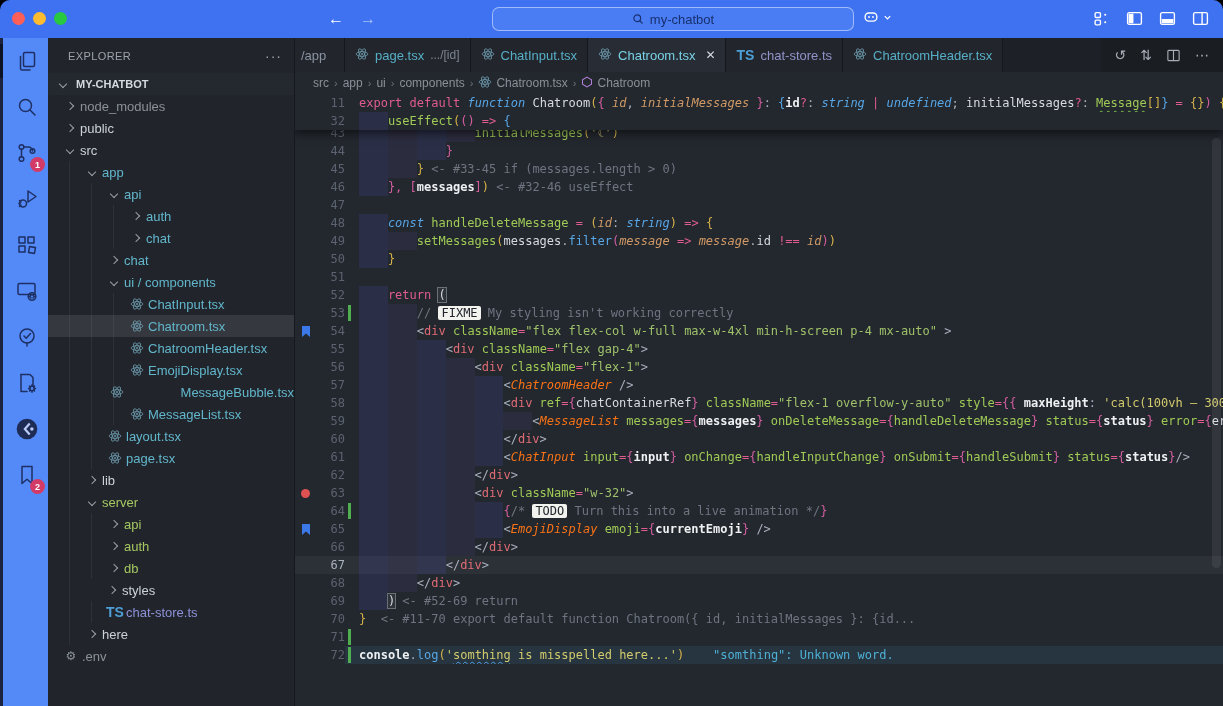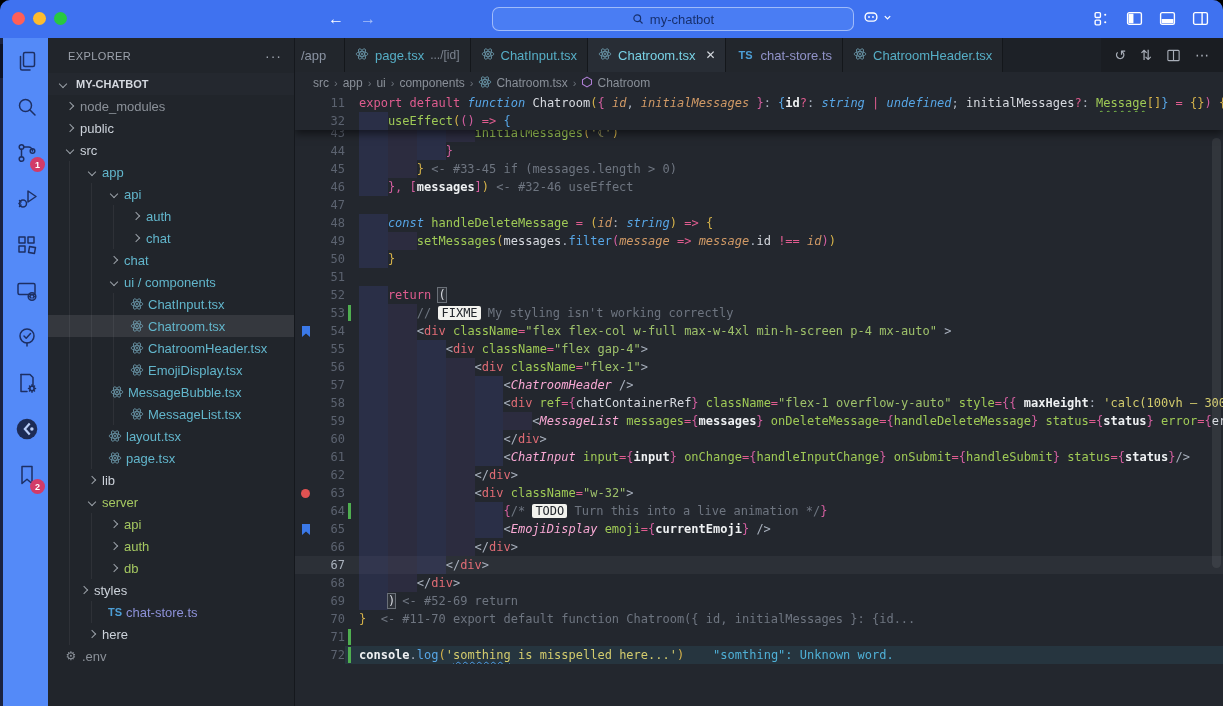--- a/index.html
+++ b/index.html
@@ -47,21 +47,21 @@
                  padding-left:7px; background:#24282f; cursor:pointer; }
   .section-row .chev { margin-right:5px; }
   .tree { position:absolute; top:57px; bottom:0; left:0; right:0; font-size:13px; }
   .trow { position:relative; height:22px; display:flex; align-items:center; cursor:pointer; white-space:nowrap; }
   .trow.selected { background:rgba(255,255,255,.09); }
   .guide { position:absolute; top:0; bottom:0; width:1px; background:rgba(255,255,255,.06); }
   .chev { width:16px; flex:none; display:flex; align-items:center; justify-content:center; }
   .chev i { width:6px; height:6px; border-right:1.4px solid #9aa0a8; border-bottom:1.4px solid #9aa0a8; display:block; }
   .chev.right i { transform:rotate(-45deg); }
   .chev.down i  { transform:rotate(45deg); }
-  .ficon { width:18px; flex:none; display:flex; align-items:center; justify-content:center; font-size:11px; font-weight:bold; }
+  .ficon { width:18px; flex:none; display:flex; align-items:center; justify-content:center; font-size:14px; font-weight:bold; }
   .ficon.ts { color:#4d9fd6; } .ficon.js { color:#d8c14d; } .ficon.gear { color:#8b9199; font-size:12px; font-weight:normal; }
   .tlabel { margin-left:2px; }
   .c-cyan { color:#62b6cc; } .c-green { color:#a5c861; } .c-purple { color:#8d91d8; }
   .c-plain { color:#ccd2da; } .c-dim { color:#8b9199; }
 
   
   .editor { flex:1; position:relative; background:#23272e; overflow:hidden; }
   .tabbar { position:absolute; top:0; left:0; right:0; height:34px; background:#1d2127; display:flex; }
   .tab { height:34px; display:flex; align-items:center; padding:0 10px; border-right:1px solid #14171b;
          background:#22262c; font-size:13px; gap:6px; cursor:pointer; white-space:nowrap; }
@@ -97,21 +97,21 @@
         clip-path:polygon(0 0,100% 0,100% 100%,50% 68%,0 100%); }
   .bp { position:absolute; left:6px; top:5px; width:9px; height:9px; border-radius:50%; background:#e05252; }
   .band { display:inline-block; width:4ch; height:18px; vertical-align:top; }
   .b0 { background:rgba(88,96,214,.15); } .b1 { background:rgba(124,88,220,.10); }
 
   
   .k { color:#df5c8f; } .b { color:#57a6e6; font-style:italic; }
   .g { color:#9fca56; } .fn2 { color:#57a6e6; }
   .o { color:#d19a66; font-style:italic; } .t { color:#57a6e6; font-style:italic; }
   .w { color:#d7dae0; } .wb { color:#eef0f2; font-weight:bold; }
-  .tag { color:#e06c75; } .cmp { color:#f9a8d4; font-style:italic; }
+  .tag { color:#e06c75; } .cmp { color:#f97316; font-style:italic; }
   .s { color:#9ec16a; } .sy { color:#d3cb6d; }
   .p { color:#a8b0bd; } .y { color:#d5b24a; } .pk { color:#d45fa0; } .bl { color:#57a6e6; }
   .c { color:#6e7580; } .an { color:#6e7580; }
   .fix { background:#f2f2ee; color:#22262c; border-radius:2px; padding:0 3px; }
   .msg { color:#9fca56; text-decoration:underline wavy #7ec24a 1px; text-underline-offset:3px; }
   .sq { color:#d3cb6d; text-decoration:underline wavy #4f9fe8 1px; text-underline-offset:2px; }
   .dg { color:#4fb0d6; }
   .box { color:#d7dae0; outline:1px solid #6a7078; background:rgba(255,255,255,.06); }
   .vscroll { position:absolute; right:2px; top:44px; width:9px; height:430px; background:rgba(255,255,255,.07);
              border-radius:5px; z-index:7; }
@@ -373,21 +373,21 @@
             <span class="ficon">
               <svg width="14" height="14" viewBox="0 0 24 24" fill="none" stroke="#6f9fb2" stroke-width="1.3">
                 <ellipse cx="12" cy="12" rx="10" ry="4"></ellipse>
                 <ellipse cx="12" cy="12" rx="10" ry="4" transform="rotate(60 12 12)"></ellipse>
                 <ellipse cx="12" cy="12" rx="10" ry="4" transform="rotate(120 12 12)"></ellipse>
                 <circle cx="12" cy="12" r="1.6" fill="#6f9fb2" stroke="none"></circle>
               </svg>
             </span>
             <span class="tlabel c-cyan">EmojiDisplay.tsx</span>
           </div>
-          <div class="trow" style="padding-left: 60px;">
+          <div class="trow" style="padding-left: 60px; justify-content: space-between;">
             <span class="guide" style="left: 21px;"></span>
             <span class="guide" style="left: 43px;"></span>
             <span class="guide" style="left: 65px;"></span>
             <span class="ficon">
               <svg width="14" height="14" viewBox="0 0 24 24" fill="none" stroke="#6f9fb2" stroke-width="1.3">
                 <ellipse cx="12" cy="12" rx="10" ry="4"></ellipse>
                 <ellipse cx="12" cy="12" rx="10" ry="4" transform="rotate(60 12 12)"></ellipse>
                 <ellipse cx="12" cy="12" rx="10" ry="4" transform="rotate(120 12 12)"></ellipse>
                 <circle cx="12" cy="12" r="1.6" fill="#6f9fb2" stroke="none"></circle>
               </svg>
@@ -465,21 +465,21 @@
             <span class="tlabel c-green">auth</span>
           </div>
           <div class="trow" style="padding-left: 58px;">
             <span class="guide" style="left: 21px;"></span>
             <span class="guide" style="left: 43px;"></span>
             <span class="chev right">
               <i></i>
             </span>
             <span class="tlabel c-green">db</span>
           </div>
-          <div class="trow" style="padding-left: 28px;">
+          <div class="trow" style="padding-left: 56px;">
             <span class="guide" style="left: 21px;"></span>
             <span class="chev right">
               <i></i>
             </span>
             <span class="tlabel c-plain">styles</span>
           </div>
           <div class="trow" style="padding-left: 58px;">
             <span class="guide" style="left: 21px;"></span>
             <span class="guide" style="left: 43px;"></span>
             <span class="ficon ts">TS</span>

